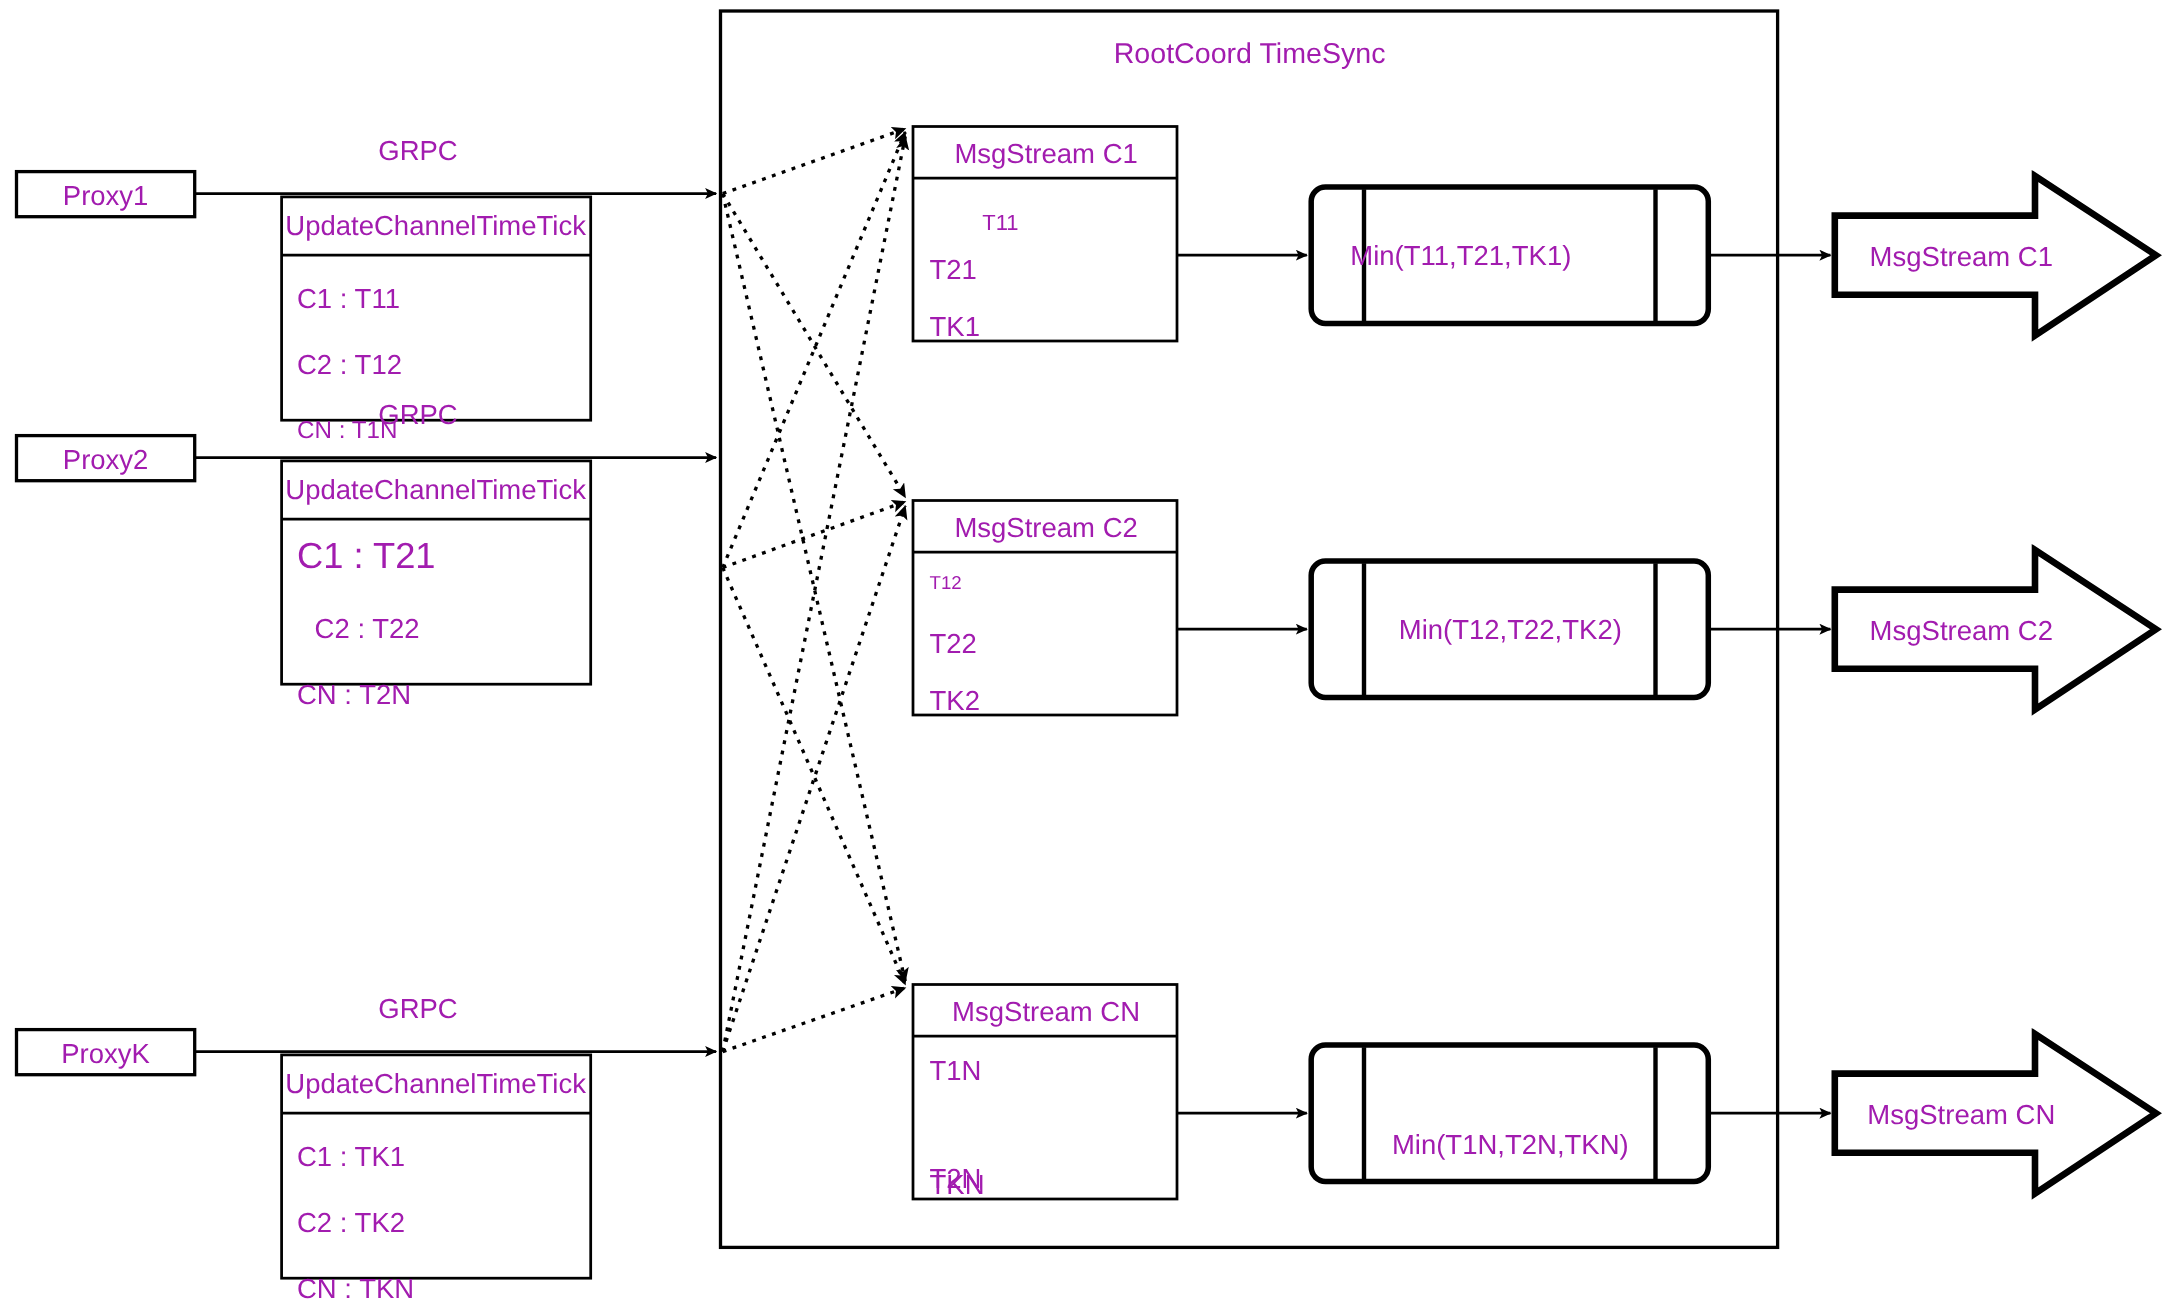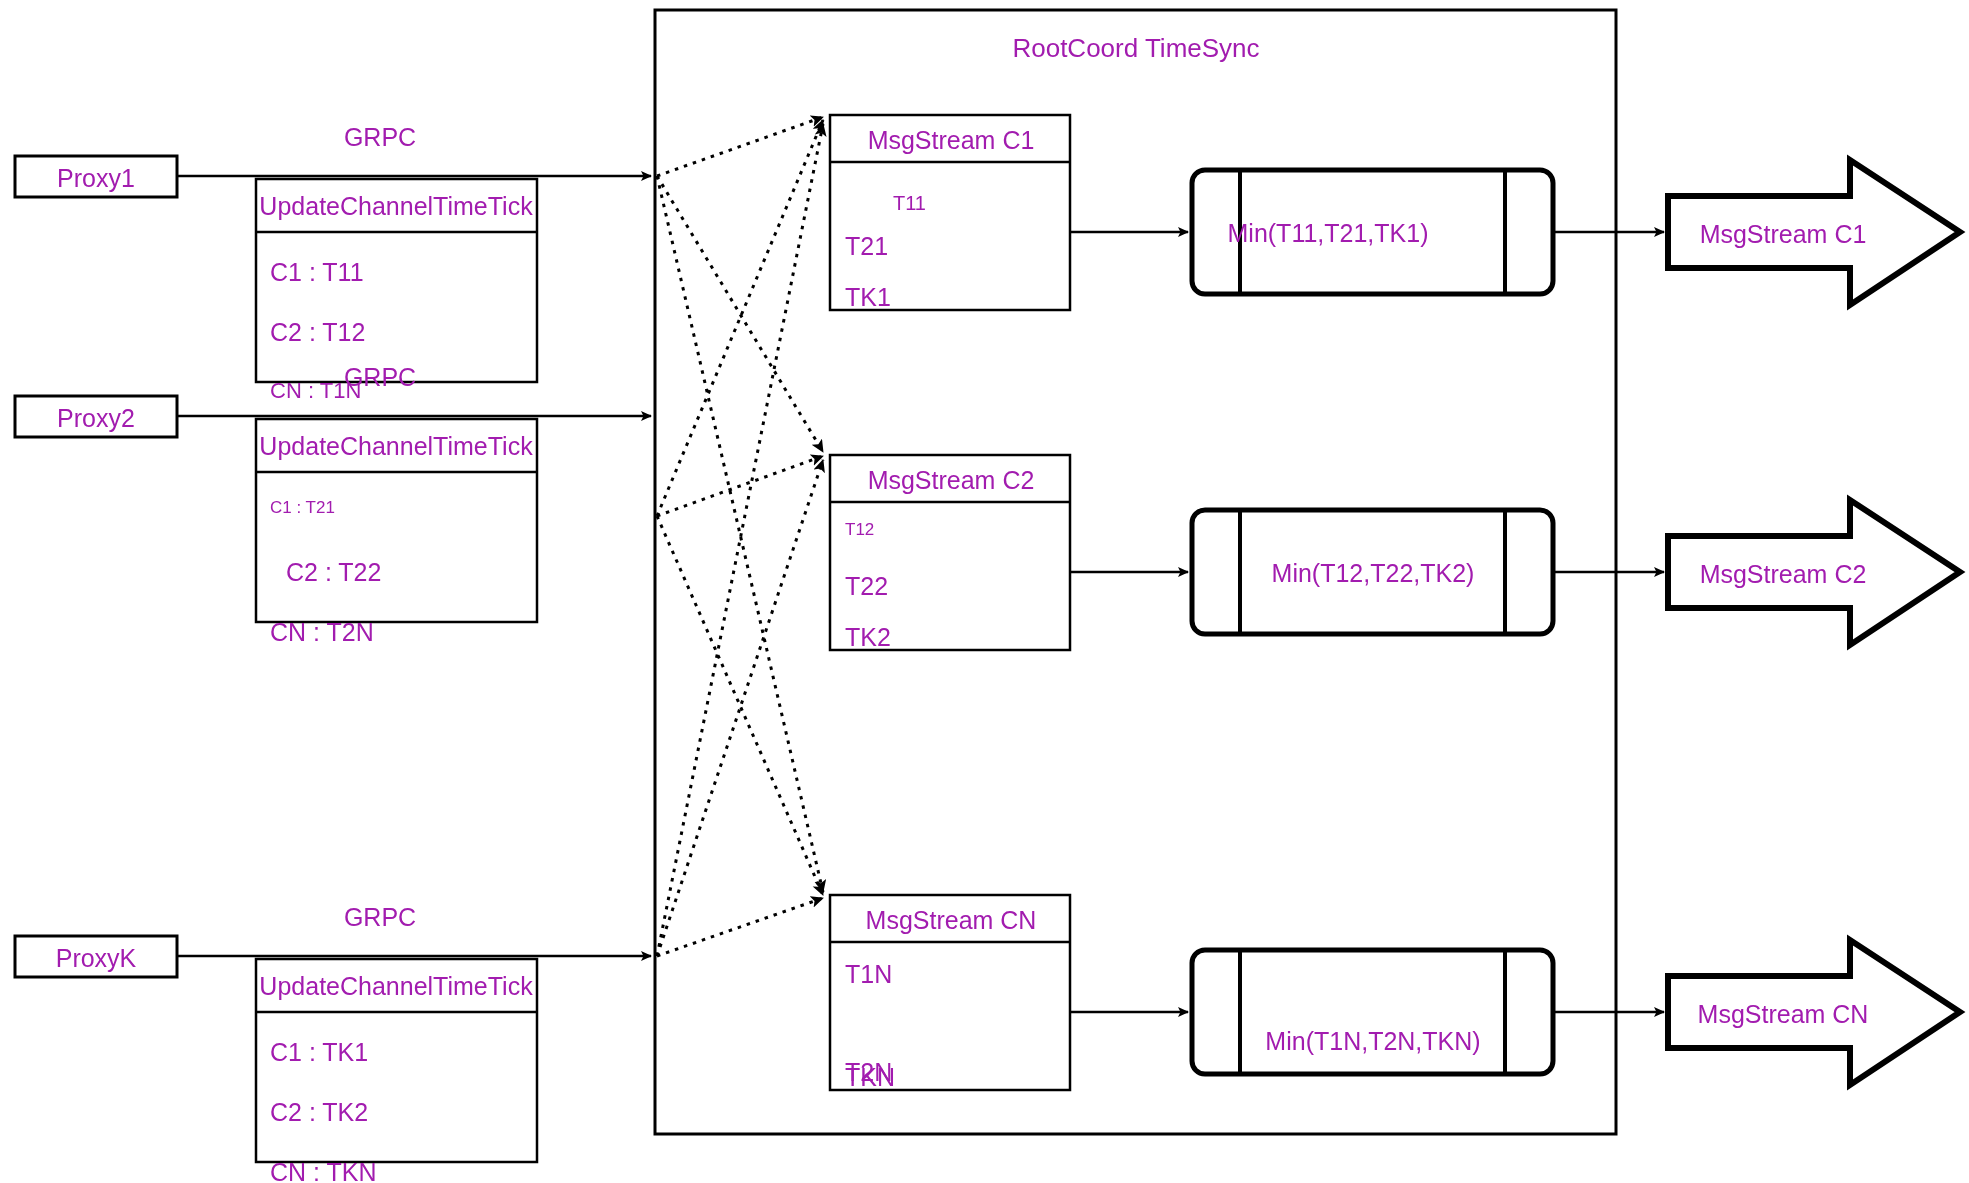--- a/index.html
+++ b/index.html
@@ -112,21 +112,21 @@
   <div class="txt" style="left:845px;top:283px;font-size:25px;">TK1</div>
 
   <div class="txt c" style="left:1328px;top:219px;font-size:25px;">Min(T11,T21,TK1)</div>
 
   <div class="txt c" style="left:1783px;top:220px;font-size:25px;">MsgStream C1</div>
 
   <div class="txt c" style="left:96px;top:404px;font-size:25px;">Proxy2</div>
   <div class="txt c" style="left:380px;top:363px;font-size:25px;">GRPC</div>
 
   <div class="txt c" style="left:396px;top:432px;font-size:25px;">UpdateChannelTimeTick</div>
-  <div class="txt" style="left:270px;top:498px;font-size:17px;">C1 :  T21</div>
+  <div class="txt" style="left:270px;top:486px;font-size:33px;">C1 :  T21</div>
   <div class="txt" style="left:286px;top:558px;font-size:25px;">C2 :  T22</div>
   <div class="txt" style="left:270px;top:618px;font-size:25px;">CN : T2N</div>
 
   <div class="txt c" style="left:951px;top:466px;font-size:25px;">MsgStream C2</div>
   <div class="txt" style="left:845px;top:520px;font-size:17px;">T12</div>
   <div class="txt" style="left:845px;top:572px;font-size:25px;">T22</div>
   <div class="txt" style="left:845px;top:623px;font-size:25px;">TK2</div>
 
   <div class="txt c" style="left:1373px;top:559px;font-size:25px;">Min(T12,T22,TK2)</div>
 

